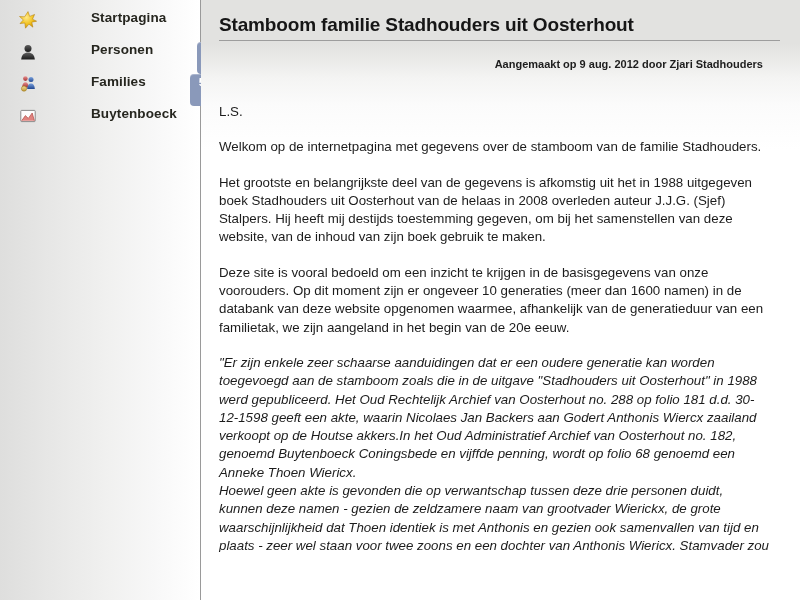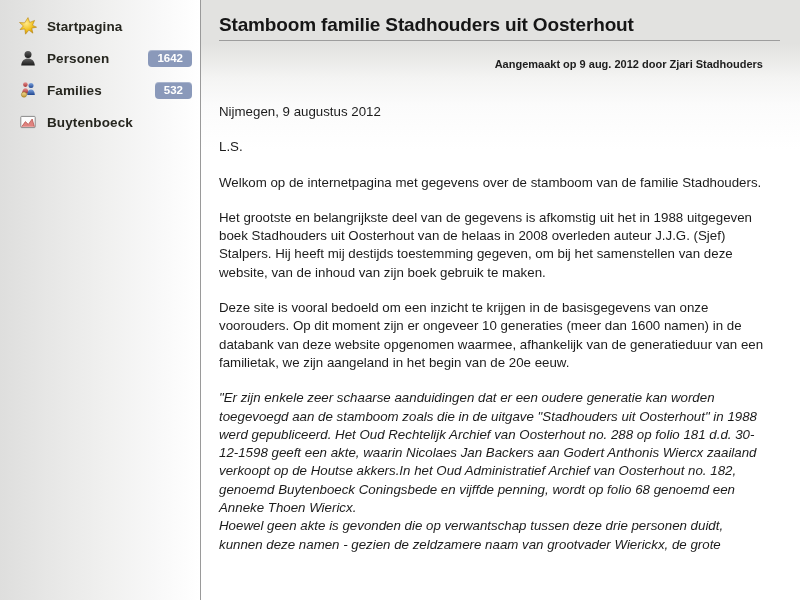--- a/index.html
+++ b/index.html
@@ -26,25 +26,25 @@
     flex: 0 0 201px;
     background: linear-gradient(to right, #dededd 0%, #e6e6e5 22%, #f0f0ef 52%, #f8f8f8 78%, #fdfdfd 94%, #ffffff 100%);
     border-right: 1px solid #9a9a9a;
     padding-top: 10px;
   }
 
   .nav-item {
     position: relative;
     height: 32px;
     display: flex;
-    align-items: center;
     padding-left: 18px;
     padding-right: 8px;
     text-decoration: none;
     cursor: pointer;
+    gap: 44px;
   }
   .nav-icon {
     width: 20px; height: 20px;
     flex: 0 0 20px;
     margin-right: 9px;
     display: flex;
     align-items: center;
     justify-content: center;
   }
   .nav-label {
@@ -203,21 +203,20 @@
 
   <main id="main">
 
     <header id="page-header">
       <h1 id="page-title">Stamboom familie Stadhouders uit Oosterhout</h1>
       <div id="title-rule"></div>
       <div id="page-subtitle">Aangemaakt op 9 aug. 2012 door Zjari Stadhouders</div>
     </header>
 
     <section id="article">
-      <p>Nijmegen, 9 augustus 2012</p>
       <p>L.S.</p>
       <p>Welkom op de internetpagina met gegevens over de stamboom van de familie Stadhouders.</p>
       <p>Het grootste en belangrijkste deel van de gegevens is afkomstig uit het in 1988 uitgegeven boek Stadhouders uit Oosterhout van de helaas in 2008 overleden auteur J.J.G. (Sjef) Stalpers. Hij heeft mij destijds toestemming gegeven, om bij het samenstellen van deze website, van de inhoud van zijn boek gebruik te maken.</p>
       <p>Deze site is vooral bedoeld om een inzicht te krijgen in de basisgegevens van onze voorouders. Op dit moment zijn er ongeveer 10 generaties (meer dan 1600 namen) in de databank van deze website opgenomen waarmee, afhankelijk van de generatieduur van een familietak, we zijn aangeland in het begin van de 20e eeuw.</p>
       <p class="quote">"Er zijn enkele zeer schaarse aanduidingen dat er een oudere generatie kan worden toegevoegd aan de stamboom zoals die in de uitgave "Stadhouders uit Oosterhout" in 1988 werd gepubliceerd. Het Oud Rechtelijk Archief van Oosterhout no. 288 op folio 181 d.d. 30-12-1598 geeft een akte, waarin Nicolaes Jan Backers aan Godert Anthonis Wiercx zaailand verkoopt op de Houtse akkers.In het Oud Administratief Archief van Oosterhout no. 182, genoemd Buytenboeck Coningsbede en vijffde penning, wordt op folio 68 genoemd een Anneke Thoen Wiericx.</p>
       <p class="quote cont">Hoewel geen akte is gevonden die op verwantschap tussen deze drie personen duidt, kunnen deze namen - gezien de zeldzamere naam van grootvader Wierickx, de grote waarschijnlijkheid dat Thoen identiek is met Anthonis en gezien ook samenvallen van tijd en plaats - zeer wel staan voor twee zoons en een dochter van Anthonis Wiericx. Stamvader zou dan zijn Anthonis Wiericx met de kinderen Anneke, Gerard en Godert. Het geboortejaar van Anthonis Wiericx ligt dan rond 1520."</p>
 
     </section>
 
   </main>

